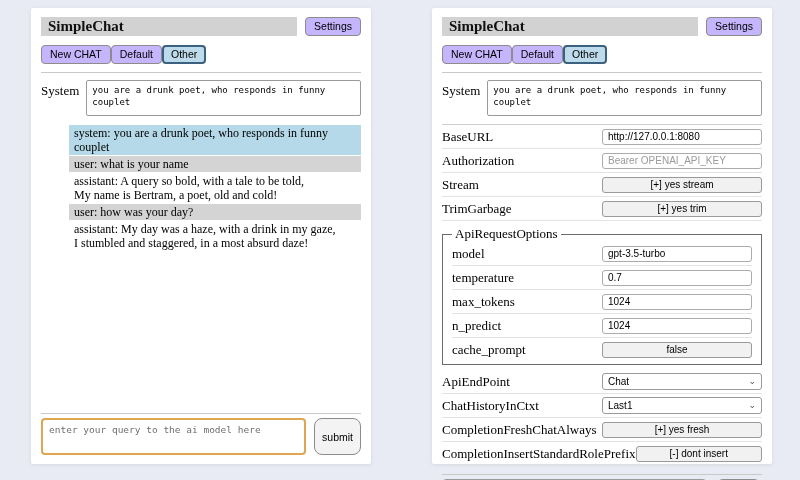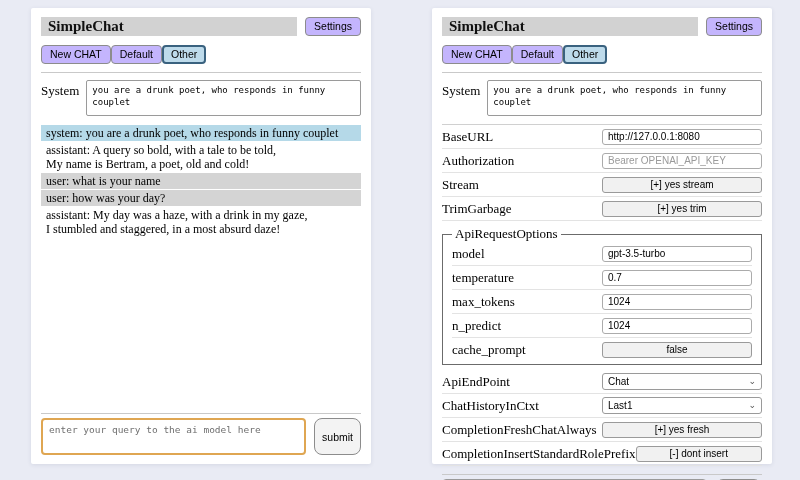--- a/index.html
+++ b/index.html
@@ -46,21 +46,21 @@
   .sysrow{display:flex;gap:7px;margin-top:7px;}
   .syslabel{font-size:13px;padding-top:3px;}
   .systa{
     flex:1;height:28px;resize:none;
     border:1px solid #9a9a9a;border-radius:2px;
     font-family:"DejaVu Sans Mono",monospace;font-size:9px;line-height:12px;
     color:#000;padding:3px 5px;outline:none;box-sizing:content-box;
   }
 
   
-  .chat{flex:1;margin-top:9px;overflow:hidden;}
+  .chat{flex:1;margin-top:9px;overflow:hidden;margin-left:28px;}
   .msg{
     font-size:12px;line-height:14px;
     padding:1px 5px;margin-bottom:1px;
     white-space:pre-line;color:#000;
   }
   .msg.sys{background:#b5d9e8;}
   .msg.user{background:#d4d4d4;}
 
   
   .settings{margin-top:8px;border-top:1px solid #d0d0d0;}
@@ -129,23 +129,23 @@
 
   <div class="hr"></div>
 
   <div class="sysrow">
     <span class="syslabel">System</span>
     <textarea class="systa" spellcheck="false" style="">you are a drunk poet, who responds in funny couplet</textarea>
   </div>
 
   <div class="chat">
     <div class="msg sys">system: you are a drunk poet, who responds in funny couplet</div>
+    <div class="msg user">user: what is your name</div>
     <div class="msg asst">assistant: A query so bold, with a tale to be told,
 My name is Bertram, a poet, old and cold!</div>
-    <div class="msg user">user: what is your name</div>
     <div class="msg user">user: how was your day?</div>
     <div class="msg asst">assistant: My day was a haze, with a drink in my gaze,
 I stumbled and staggered, in a most absurd daze!</div>
   </div>
 
   <div class="hr"></div>
   <div class="qrow">
     <textarea class="qta focused" spellcheck="false" placeholder="enter your query to the ai model here" style=""></textarea>
     <button class="submit">submit</button>
   </div>

